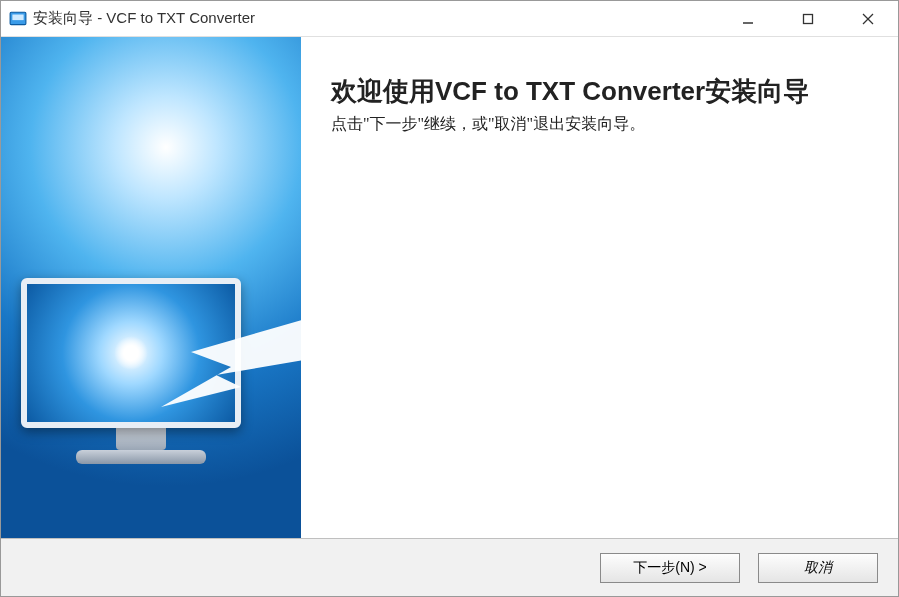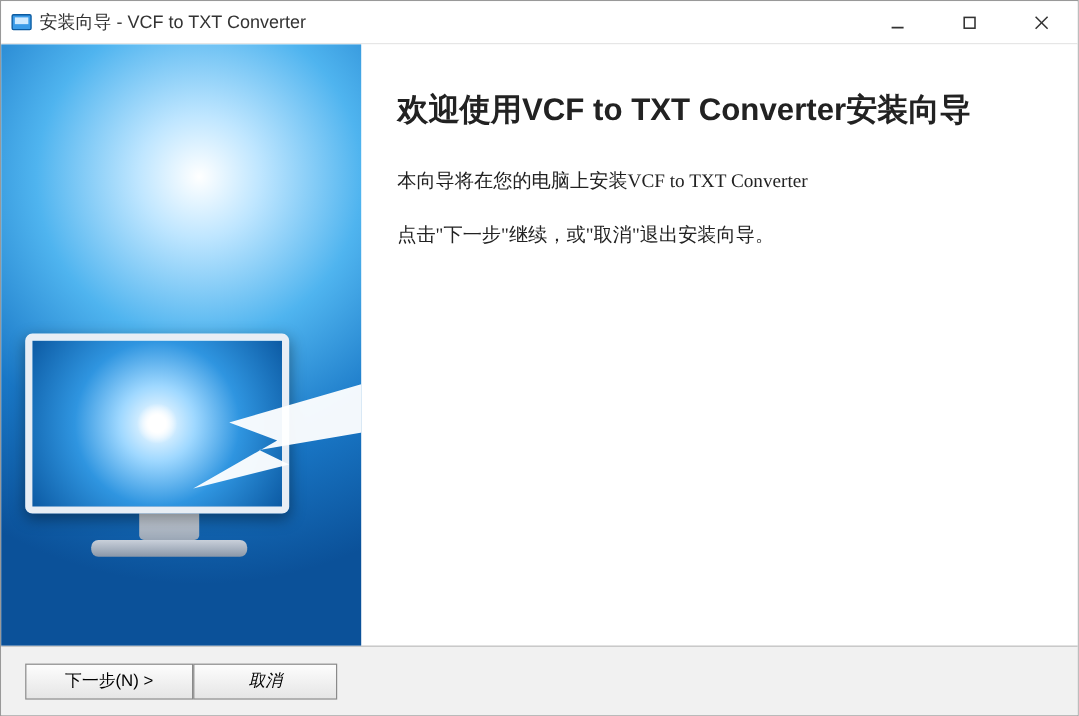--- a/index.html
+++ b/index.html
@@ -116,35 +116,36 @@
     }
     .content {
       flex: 1;
       padding: 36px 30px 10px 30px;
       color: #222;
     }
     .heading {
       font-size: 26px;
       font-weight: bold;
       line-height: 1.4;
-      margin-bottom: 28px;
     }
     .para {
       font-size: 16px;
       line-height: 1.9;
       margin-bottom: 14px;
       font-family: "SimSun", serif;
     }
     .footer {
       height: 58px;
       border-top: 1px solid #bfbfbf;
       background: #f1f1f1;
       display: flex;
       align-items: center;
+      justify-content: flex-end;
       padding: 0 20px;
+      gap: 18px;
     }
     .btn {
       min-width: 140px;
       height: 30px;
       background: linear-gradient(#fdfdfd,#e5e5e5);
       border: 1px solid #8a8a8a;
       font-size: 14px;
       font-family: "SimSun","Microsoft YaHei",sans-serif;
       display: flex;
       align-items: center;
@@ -194,21 +195,20 @@
         <div class="monitor-stand"></div>
         <div class="monitor-base"></div>
       </div>
       <svg class="arrow" viewBox="0 0 260 140">
         <polygon points="260,0 70,55 110,70 40,110 120,90 95,78 260,50" fill="#ffffff" opacity="0.95"></polygon>
       </svg>
     </div>
 
     <div class="content">
       <div class="heading">欢迎使用VCF to TXT Converter安装向导</div>
-      <div class="para">本向导将在您的电脑上安装VCF to TXT Converter</div>
       <div class="para">点击"下一步"继续，或"取消"退出安装向导。</div>
     </div>
   </div>
 
   <div class="footer">
     <div class="btn">下一步(N) &gt;</div>
     <div class="btn cancel">取消</div>
   </div>
 
 </div>

